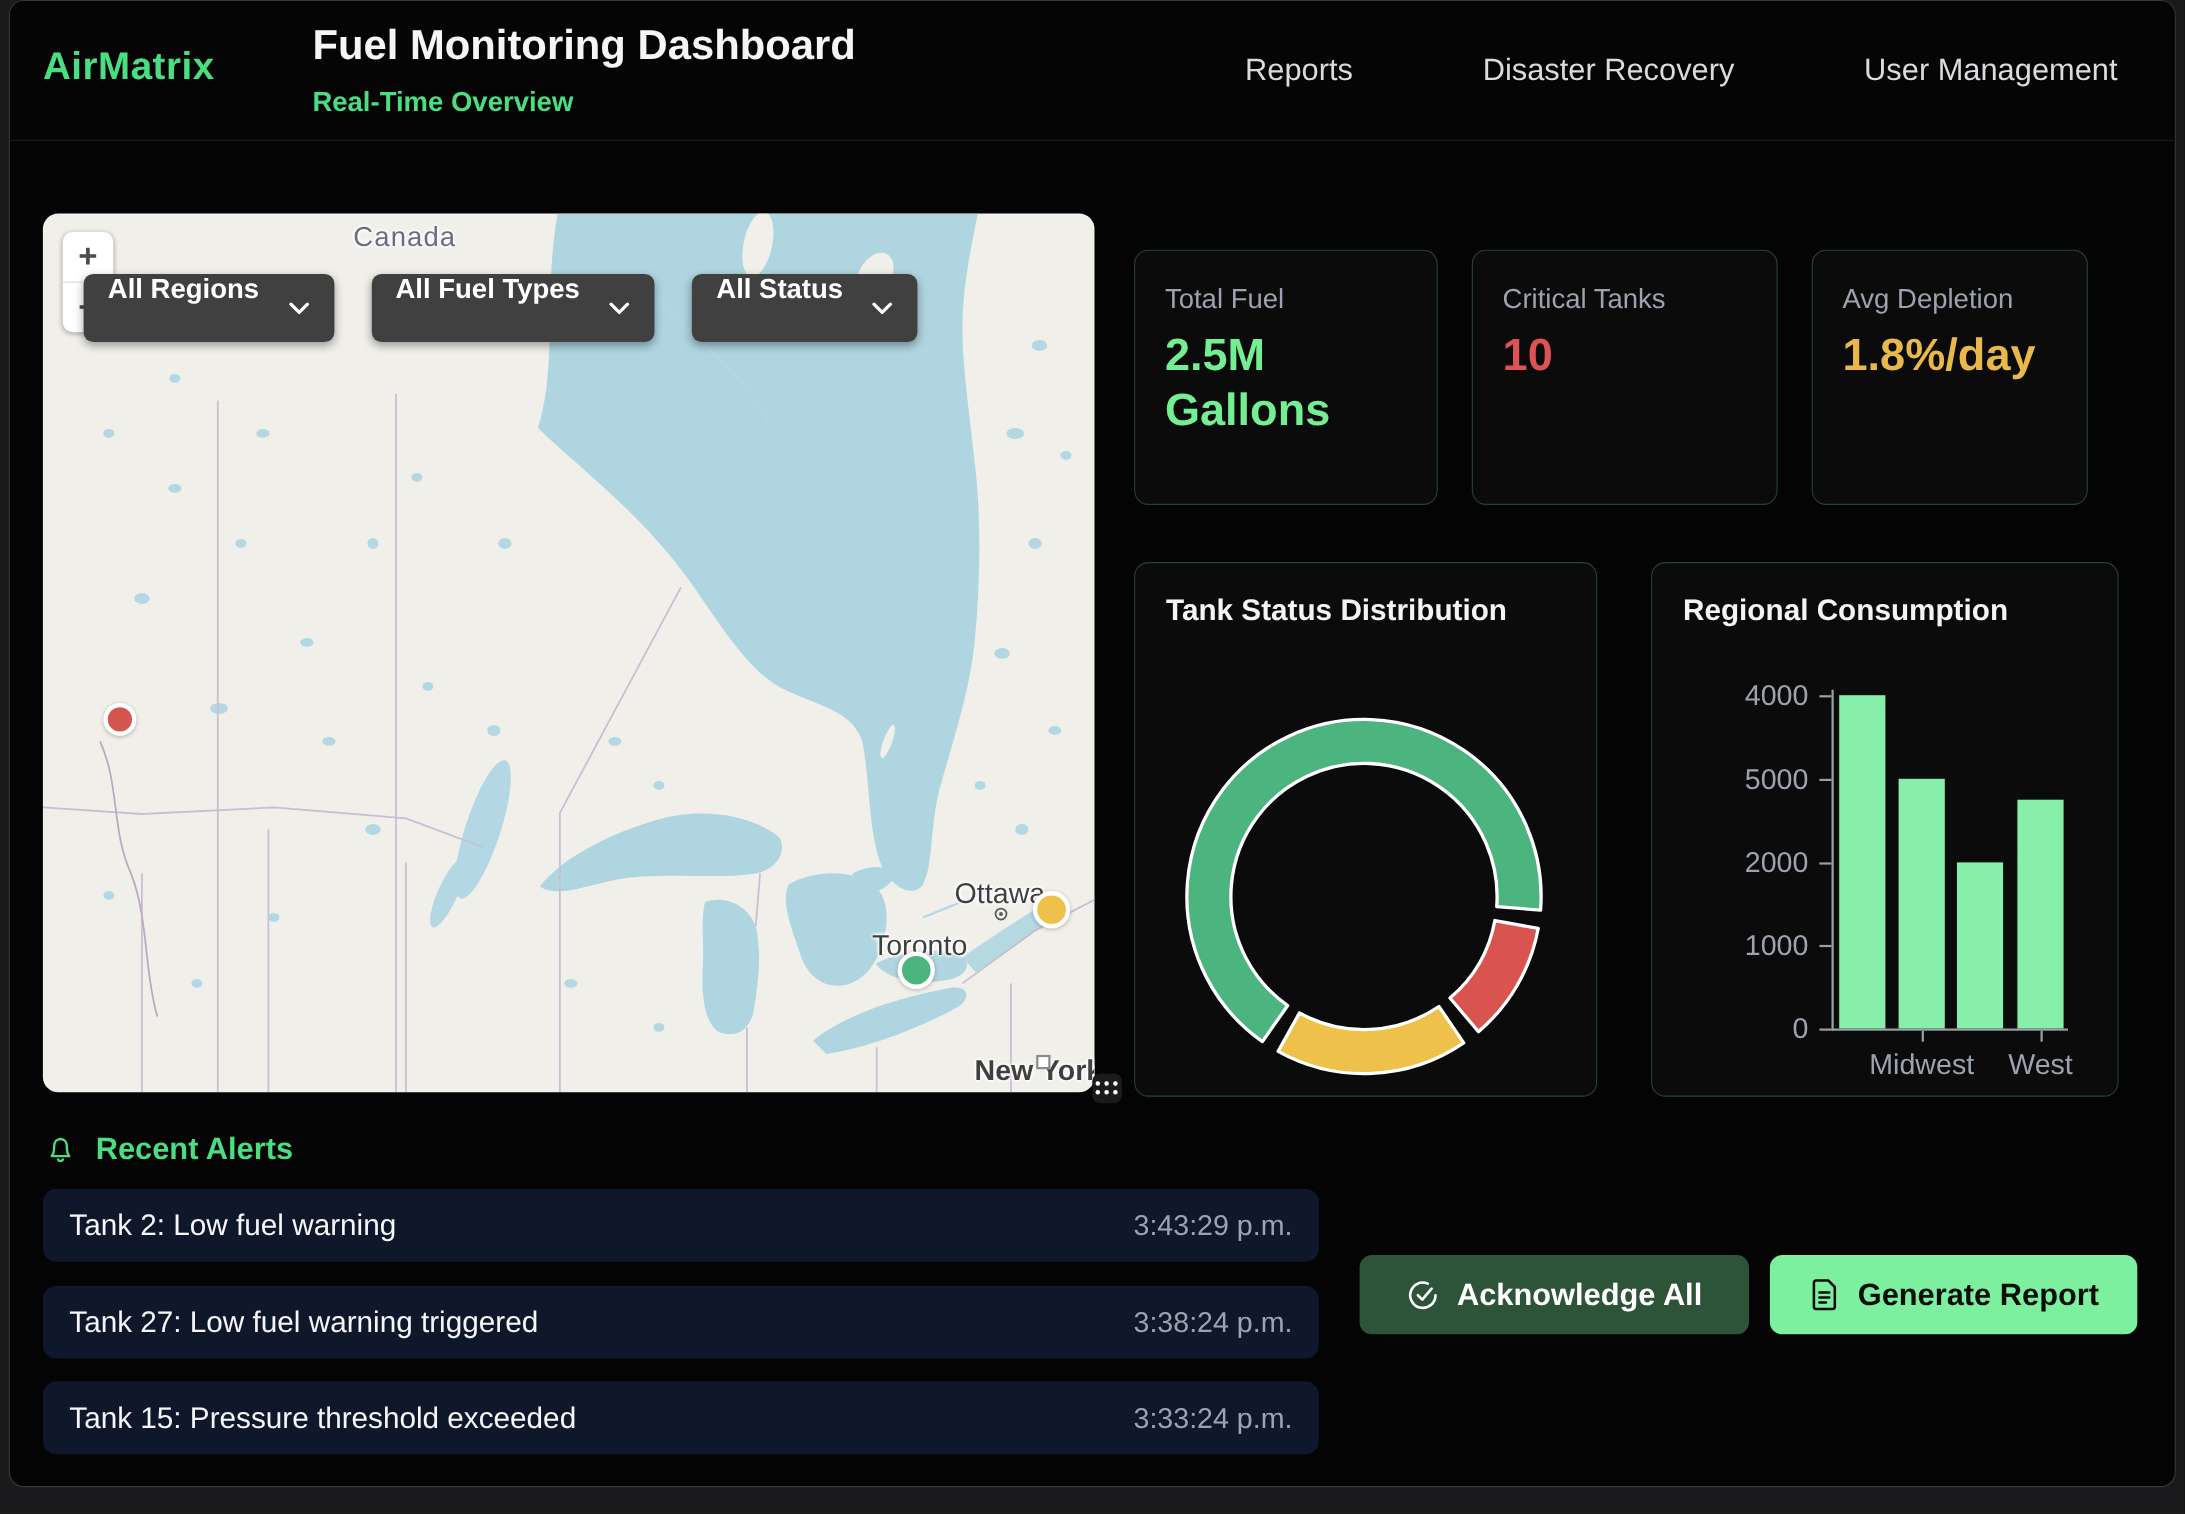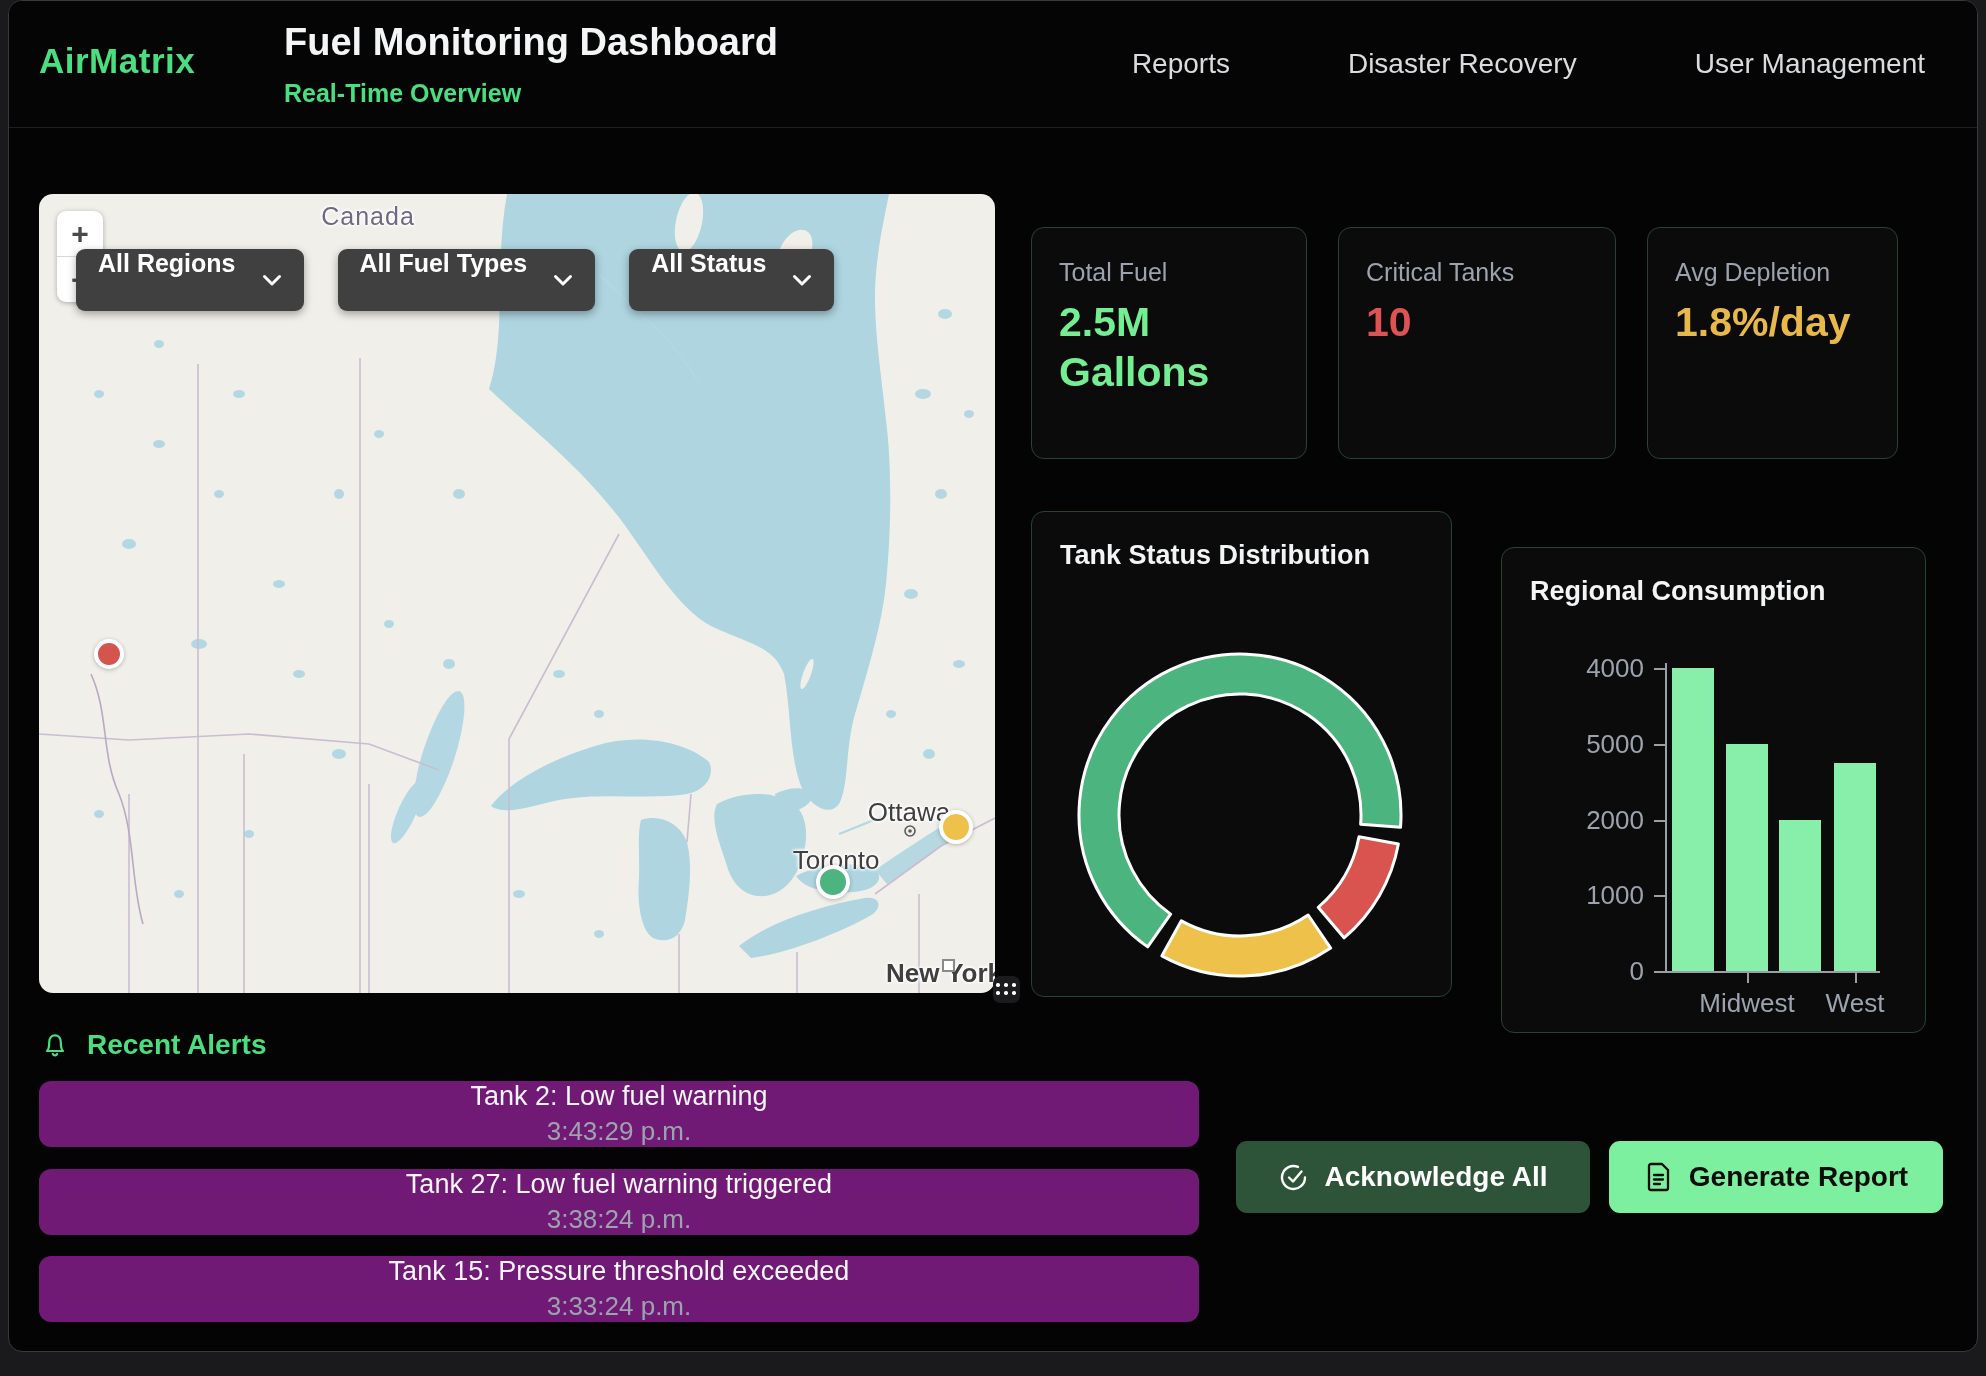--- a/index.html
+++ b/index.html
@@ -46,22 +46,22 @@
   
   #bar-plot{position:absolute;left:0;top:0;width:425px;height:486px;}
   .ytick-label{position:absolute;width:120px;text-align:right;font-size:26px;color:#9ca3af;}
   .tickmark{position:absolute;background:#9aa0a6;}
   .bar{position:absolute;background:#87efa9;}
   .xtick-label{position:absolute;width:160px;text-align:center;font-size:26px;color:#9ca3af;}
   .axis{position:absolute;background:#9aa0a6;}
   
   #alerts-header{left:30px;top:1028px;display:flex;align-items:center;gap:16px;}
   #alerts-title{font-size:28px;font-weight:700;color:#4ade80;}
-  .alert-row{position:absolute;left:30px;width:1160px;height:66px;background:#701a75;border-radius:12px;
-    display:flex;align-items:center;justify-content:space-between;padding:0 24px;box-sizing:border-box;cursor:pointer;flex-direction:column;}
+  .alert-row{position:absolute;left:30px;width:1160px;height:66px;background:#0f172a;border-radius:12px;
+    display:flex;align-items:center;justify-content:space-between;padding:0 24px;box-sizing:border-box;cursor:pointer;}
   .alert-msg{font-size:27px;color:#f5f6f7;}
   .alert-time{font-size:26px;color:#9ca3af;}
   
   .action-btn{position:absolute;top:1140px;height:72px;border-radius:11px;display:flex;align-items:center;
     justify-content:center;gap:15px;font-size:28px;font-weight:700;cursor:pointer;border:none;}
   #ack-btn{left:1227px;width:354px;background:#2d5438;color:#fff;}
   #gen-btn{left:1600px;width:334px;background:#7df09f;color:#0b0d0b;}
 </style>
 </head>
 <body>
@@ -238,21 +238,21 @@
 
   <div class="card" id="donut-card" style="left:1022px;top:510px;width:421px;height:486px;">
     <div class="chart-title">Tank Status Distribution</div>
     <svg id="donut-svg" width="421" height="486" viewBox="0 0 421 486" style="position:absolute;left:0;top:0;">
         <path d="M115.65419374748163,434.8834791305277 A161,161 0 1 1 368.5254931085342,315.35176352841773 L328.64338301945736,312.283002403345 A121,121 0 1 0 138.59725120152345,402.11739735896805 Z" fill="#4cb47e" stroke="#fff" stroke-width="3" stroke-linejoin="round"></path>
         <path d="M366.35500680095515,332.06358238534 A161,161 0 0 1 312.06884774499224,425.8441082389775 L286.21323339841035,395.32383290010114 A121,121 0 0 0 327.0121479684197,324.84281657531767 Z" fill="#d9534f" stroke="#fff" stroke-width="3" stroke-linejoin="round"></path>
         <path d="M298.6580418524361,436.0493120894728 A161,161 0 0 1 129.94565114033972,443.8137728494427 L149.33803595019322,408.82898456386687 A121,121 0 0 0 276.1343047462408,402.99358237780257 Z" fill="#eec24a" stroke="#fff" stroke-width="3" stroke-linejoin="round"></path>
       </svg>
   </div>
 
-  <div class="card" id="bar-card" style="left:1492px;top:510px;width:425px;height:486px;margin-top:36px;">
+  <div class="card" id="bar-card" style="left:1492px;top:510px;width:425px;height:486px;">
     <div class="chart-title">Regional Consumption</div>
     <div id="bar-plot">
         <div class="axis" style="left: 163px; top: 115px; width: 2px; height: 310px;"></div>
         <div class="axis" style="left: 163px; top: 423px; width: 215px; height: 2px;"></div>
         <div class="ytick-label" style="left: 22px; top: 408px;">0</div>
         <div class="tickmark" style="left: 152px; top: 423px; width: 11px; height: 2px;"></div>
         <div class="ytick-label" style="left: 22px; top: 332.25px;">1000</div>
         <div class="tickmark" style="left: 152px; top: 347.25px; width: 11px; height: 2px;"></div>
         <div class="ytick-label" style="left: 22px; top: 256.5px;">2000</div>
         <div class="tickmark" style="left: 152px; top: 271.5px; width: 11px; height: 2px;"></div>

